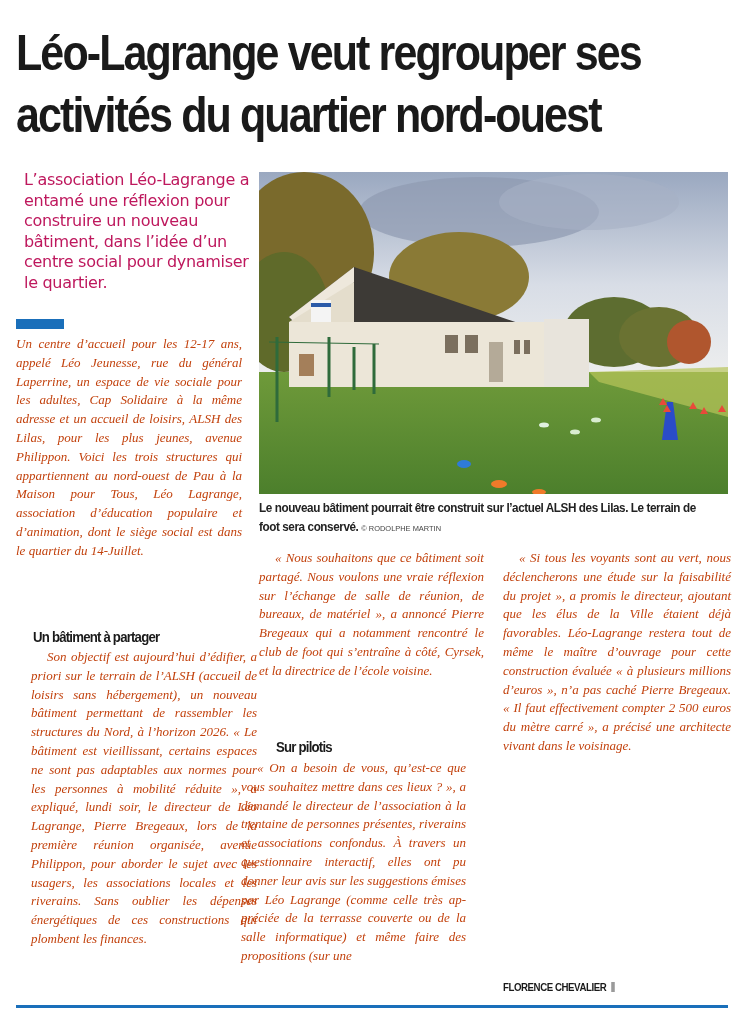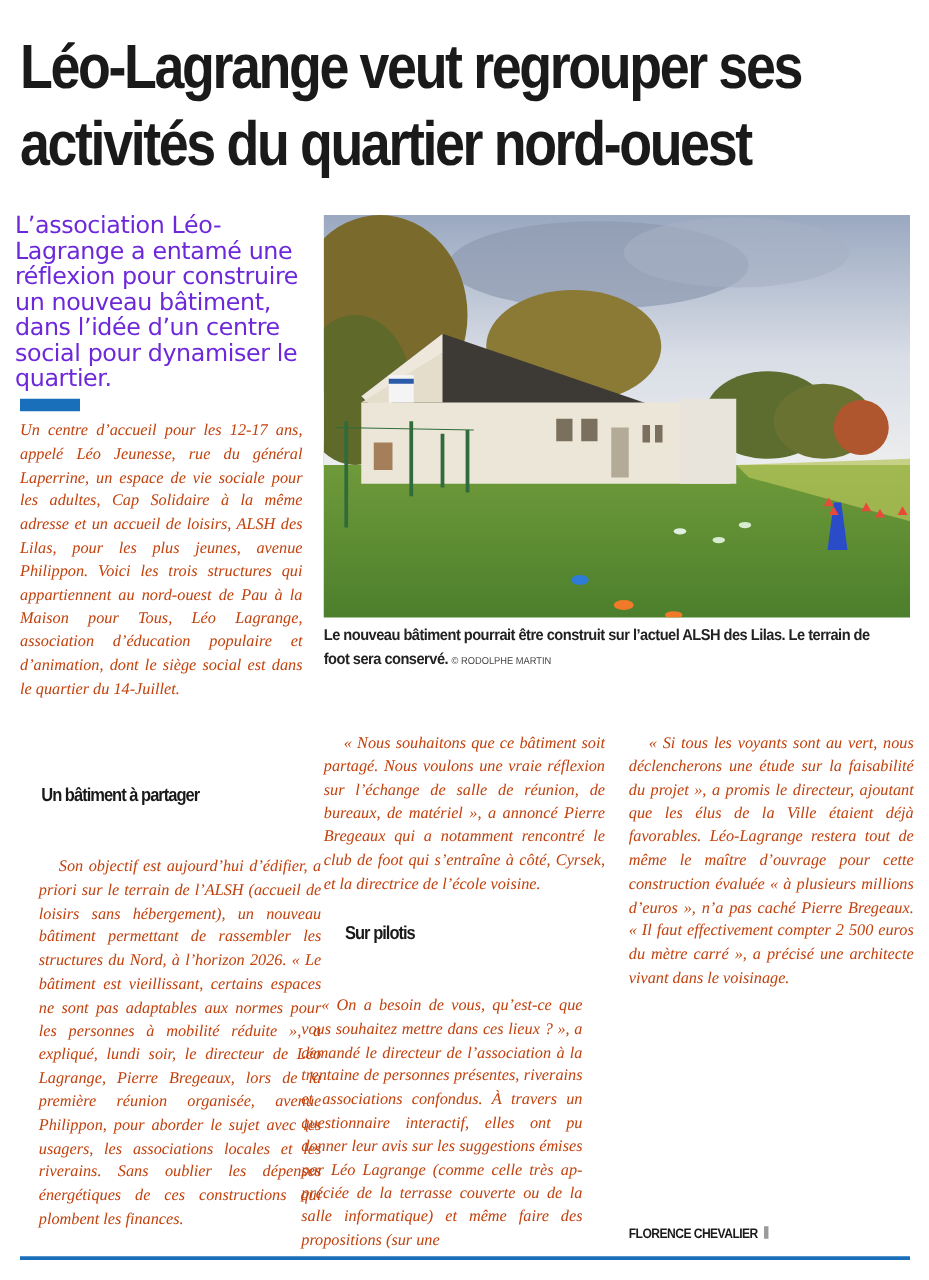--- a/index.html
+++ b/index.html
@@ -5,31 +5,31 @@
   html, body { margin: 0; padding: 0; background: #ffffff; }
   body { width: 743px; height: 1024px; position: relative; overflow: hidden; color: #2a2a2a; }
   .headline {
     position: absolute; left: 16px; top: 22px; width: 720px;
     font-family: "Liberation Sans", sans-serif; font-weight: bold;
     font-size: 50px; line-height: 62px; letter-spacing: -2.2px;
     color: #1a1a1a; transform: scaleX(0.86); transform-origin: left top;
     white-space: nowrap;
   }
   .chapo {
-    position: absolute; left: 12px; top: 170px; width: 234px;
-    font-family: "DejaVu Sans", sans-serif; font-size: 19px; line-height: 20.5px;
-    color: #6d28d9; font-weight: 500; letter-spacing: -0.3px;
+    position: absolute; left: 24px; top: 170px; width: 234px;
+    font-family: "DejaVu Sans", sans-serif; font-size: 16px; line-height: 20.5px;
+    color: #be185d; font-weight: 500; letter-spacing: -0.3px;
   }
   .accent-bar { position: absolute; left: 16px; top: 319px; width: 48px; height: 10px; background: #1a6fba; }
   .body-text {
     font-family: "Liberation Serif", serif; font-size: 13px; line-height: 18.8px;
     color: #c2410c; text-align: justify; hyphens: manual; font-style: italic;
   }
   .body-text p { margin: 0; text-indent: 0; }
-  .body-text p.indent { text-indent: 16px; margin-top: 36px; }
+  .body-text p.indent { text-indent: 16px; }
   .col1 { position: absolute; left: 16px; top: 335px; width: 226px; }
   .col1b { position: absolute; left: 31px; top: 648px; width: 226px; }
   .col2 { position: absolute; left: 259px; top: 549px; width: 225px; }
   .col2b { position: absolute; left: 241px; top: 759px; width: 225px; }
   .col3 { position: absolute; left: 503px; top: 549px; width: 228px; }
   .subhead {
     font-family: "Liberation Sans", sans-serif; font-weight: bold; font-size: 15px;
     letter-spacing: -0.9px; color: #1a1a1a; line-height: 18px; margin: 0 0 1px 0;
     transform: scaleX(0.88); transform-origin: left;
   }

